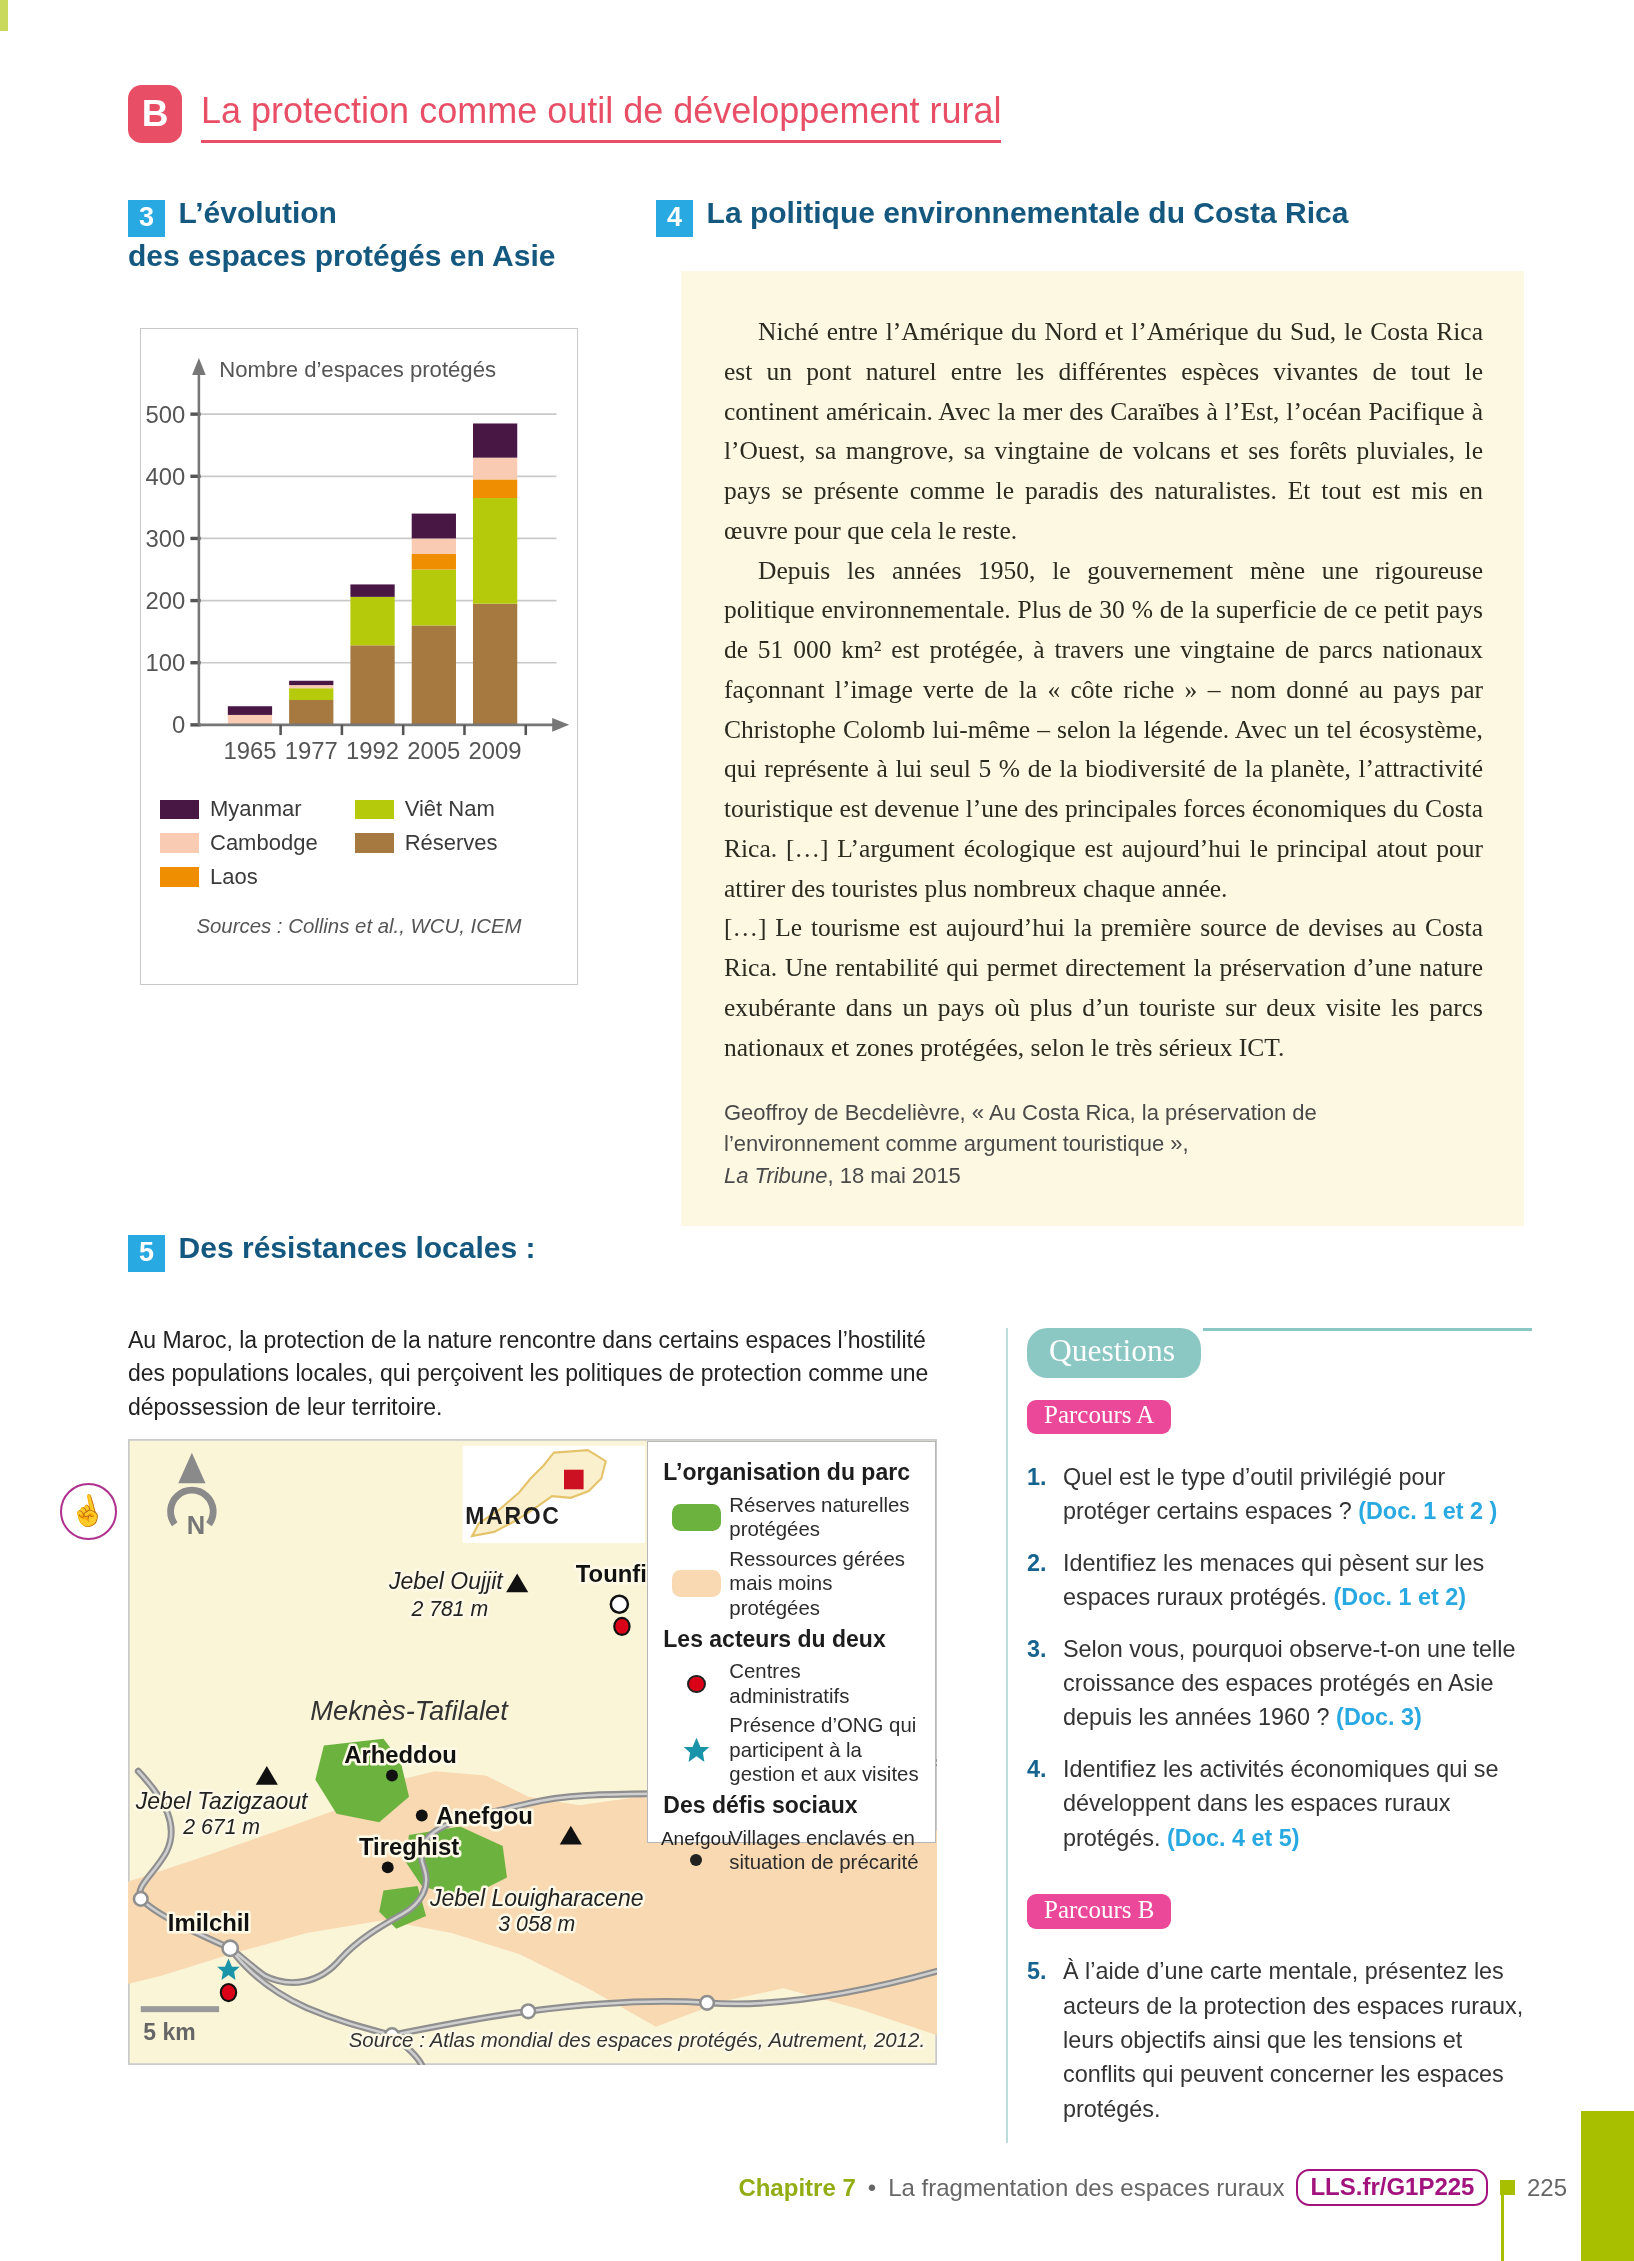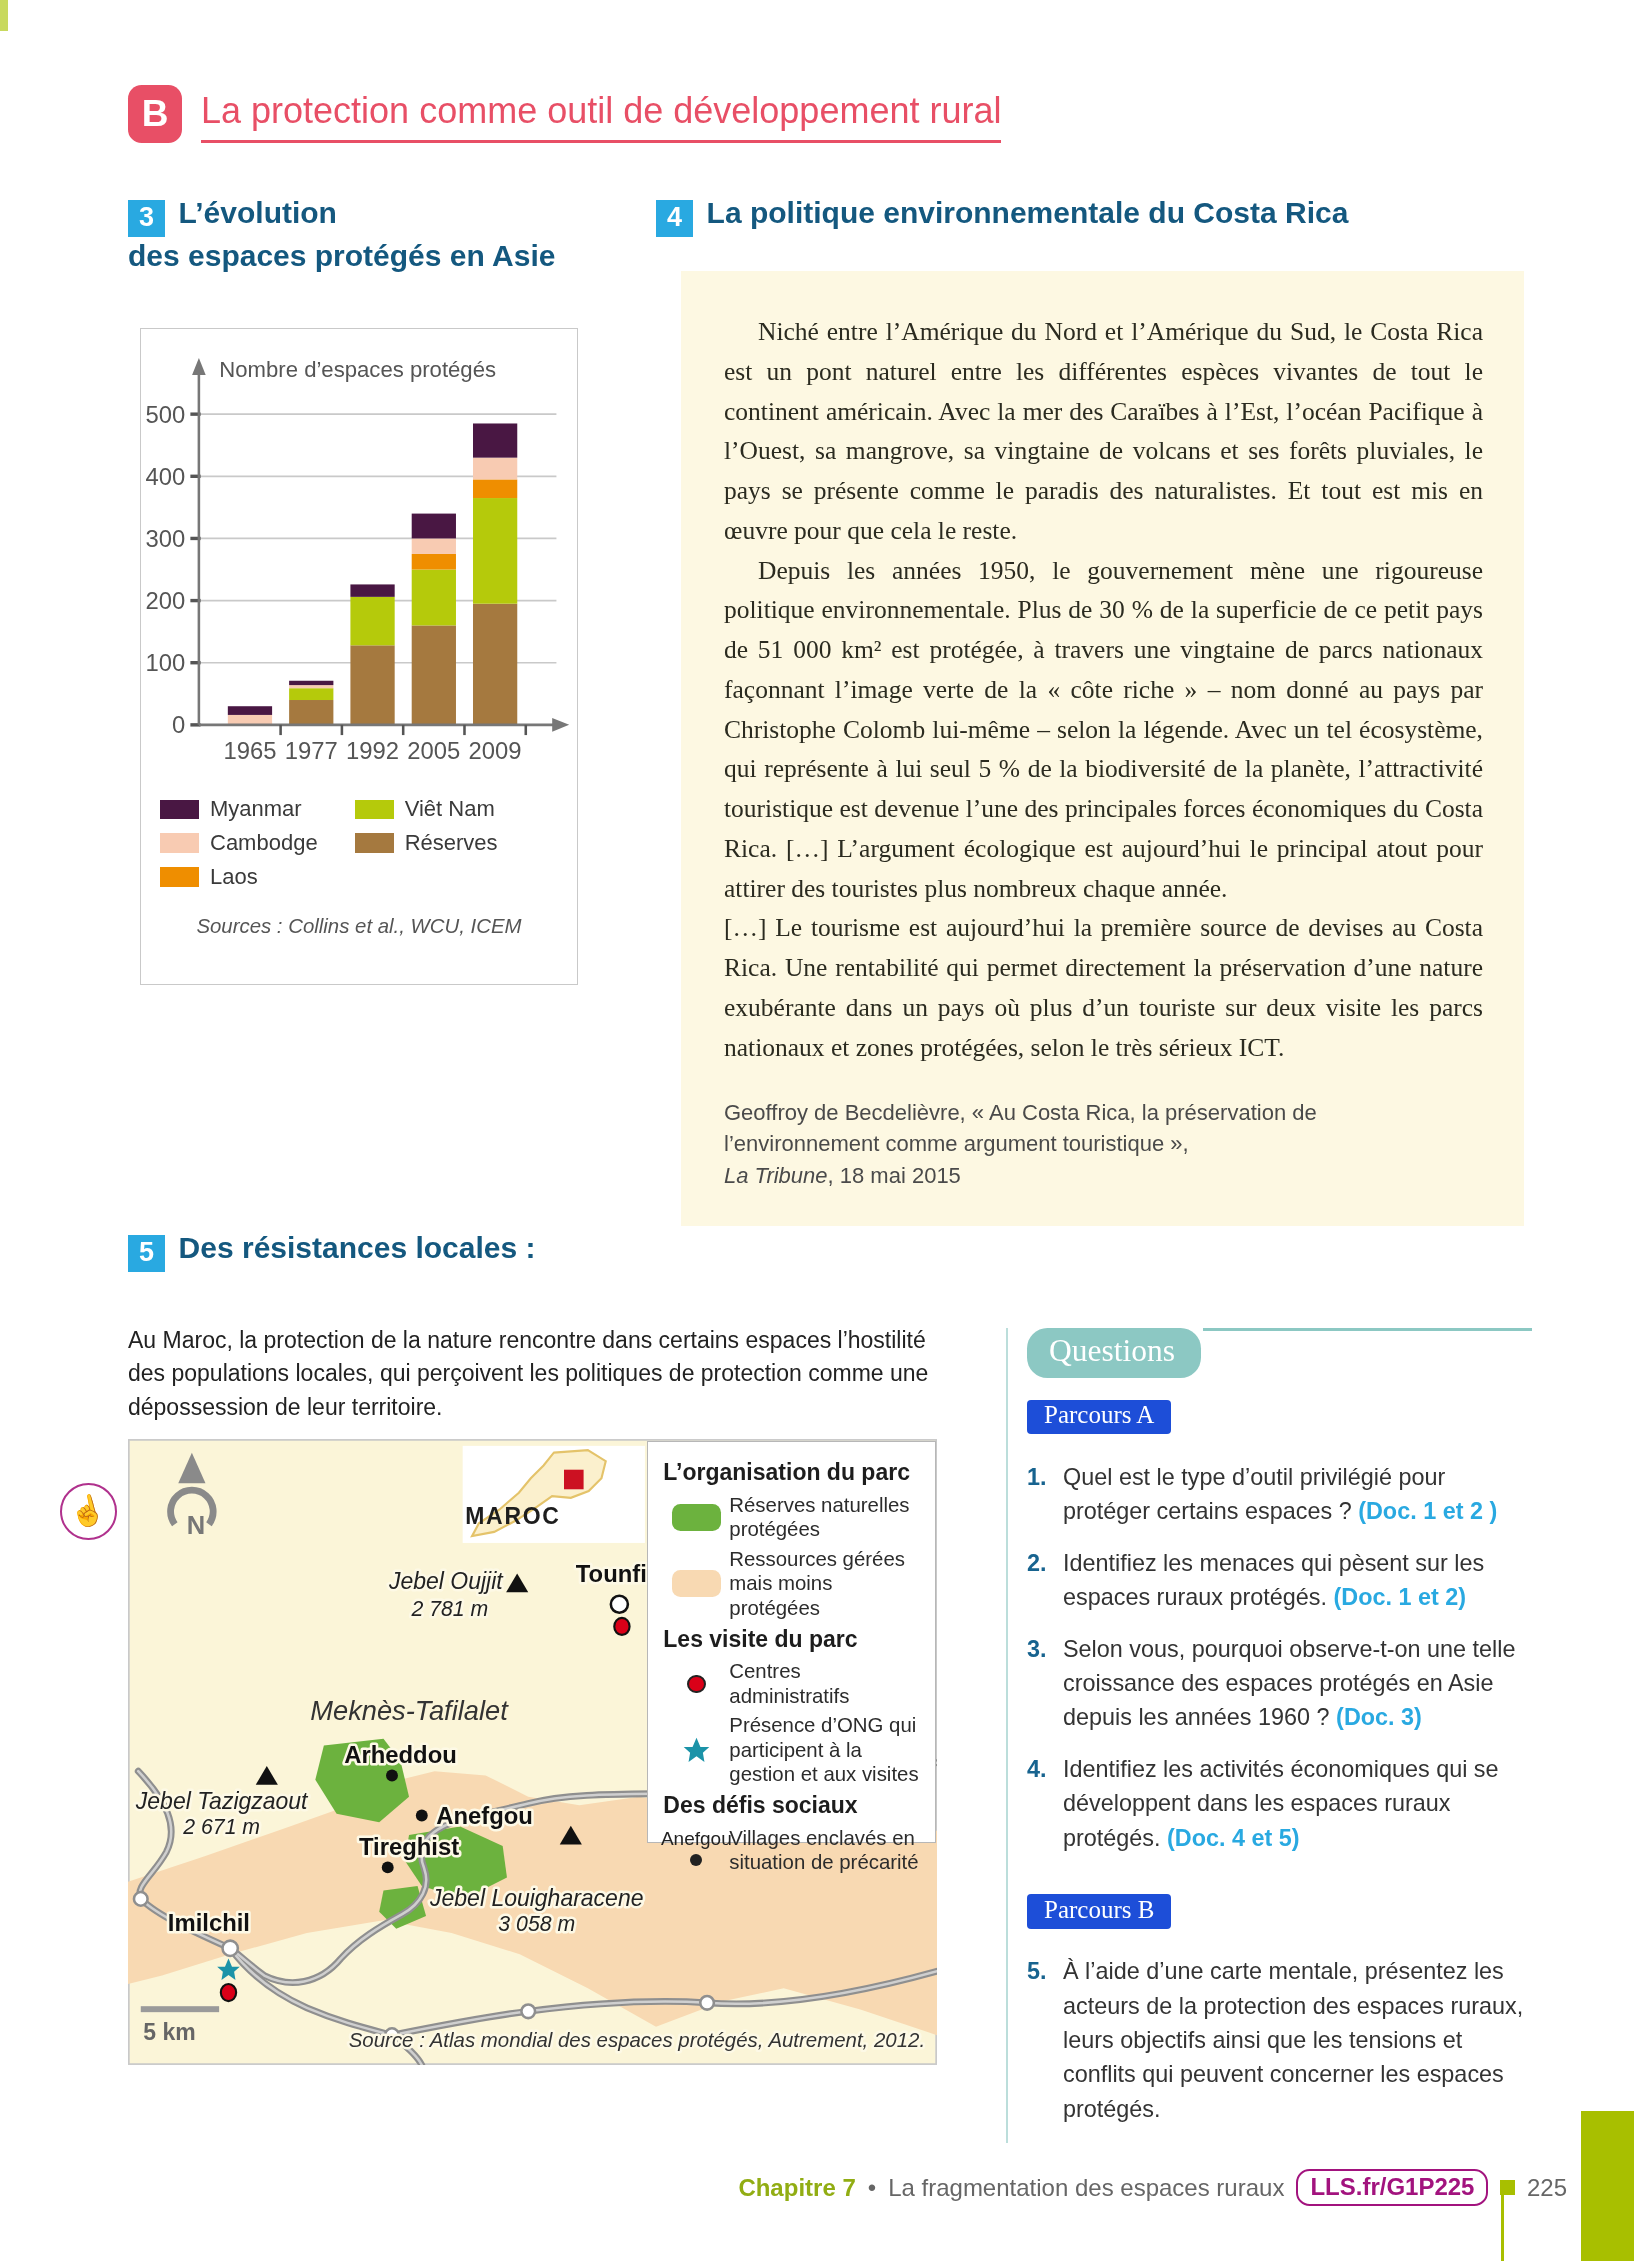--- a/index.html
+++ b/index.html
@@ -69,22 +69,22 @@
   #hand-icon{left:60px;top:1483px;width:53px;height:53px;border:2.6px solid #b0318d;border-radius:50%;
      background:#fff;display:flex;align-items:center;justify-content:center;cursor:pointer;}
   #hand-icon span{font-size:29px;color:#8e2f85;transform:rotate(-14deg);line-height:1;}
 
   
   #questions{left:1006px;top:1328px;width:526px;border-left:2.6px solid #bcdedb;padding-left:19px;box-sizing:border-box;}
   #q-titlebar{display:flex;align-items:flex-start;gap:2px;}
   #q-pill{background:#8cc8c3;color:#fff;font-family:"Liberation Serif",serif;font-size:31.5px;
      padding:5.1px 25.5px 8.5px 22px;border-radius:20.4px;}
   #q-line{flex:1;height:2.6px;background:#8cc8c3;}
-  .parcours{display:inline-block;background:#1d4ed8;color:#fff;font-family:"Liberation Serif",serif;
-     font-size:25px;padding:1.7px 17px 5.1px 17px;border-radius:4px;margin:22px 0 8.5px 0;}
+  .parcours{display:inline-block;background:#ec4899;color:#fff;font-family:"Liberation Serif",serif;
+     font-size:25px;padding:1.7px 17px 5.1px 17px;border-radius:9px;margin:22px 0 8.5px 0;}
   .q{position:relative;padding-left:36px;margin:17px 0;font-size:23.4px;line-height:1.47;color:#333;}
   .qnum{position:absolute;left:0;top:0;font-weight:bold;color:#17638f;}
   .docref{font-weight:bold;color:#29a9e1;}
 
   
   #footer{left:0;top:2169px;width:1567px;display:flex;justify-content:flex-end;align-items:center;gap:12px;
      font-size:24px;color:#666;}
   #footer .chap{color:#91ad13;font-weight:bold;}
   #lls-badge{border:2.6px solid #a2137e;color:#a2137e;font-weight:bold;border-radius:13.6px;padding:1.7px 12px 3.4px 12px;}
   #footer .gsq{width:14.5px;height:14.5px;background:#a8bf00;}
@@ -294,21 +294,21 @@
           <span class="sw-green"></span>
         </div>
       <div class="mlg-text">Réserves naturelles protégées</div>
     </div>
     <div class="mlg-row">
       <div class="mlg-sym">
           <span class="sw-peach"></span>
         </div>
       <div class="mlg-text">Ressources gérées mais moins protégées</div>
     </div>
-    <div class="mlg-title">Les visite du parc</div>
+    <div class="mlg-title">Les acteurs du deux</div>
     <div class="mlg-row">
       <div class="mlg-sym">
           <span class="dot-red"></span>
         </div>
       <div class="mlg-text">Centres administratifs</div>
     </div>
     <div class="mlg-row">
       <div class="mlg-sym">
         <svg width="29" height="29" viewBox="0 0 34 34">
           <path d="M17 2 L21.6 12.9 L32 12.9 L24.5 19.5 L26.3 30.4 L17 23.8 L7.7 30.4 L9.5 19.5 L2 12.9 L12.4 12.9 Z" fill="#1b93a8"></path>

